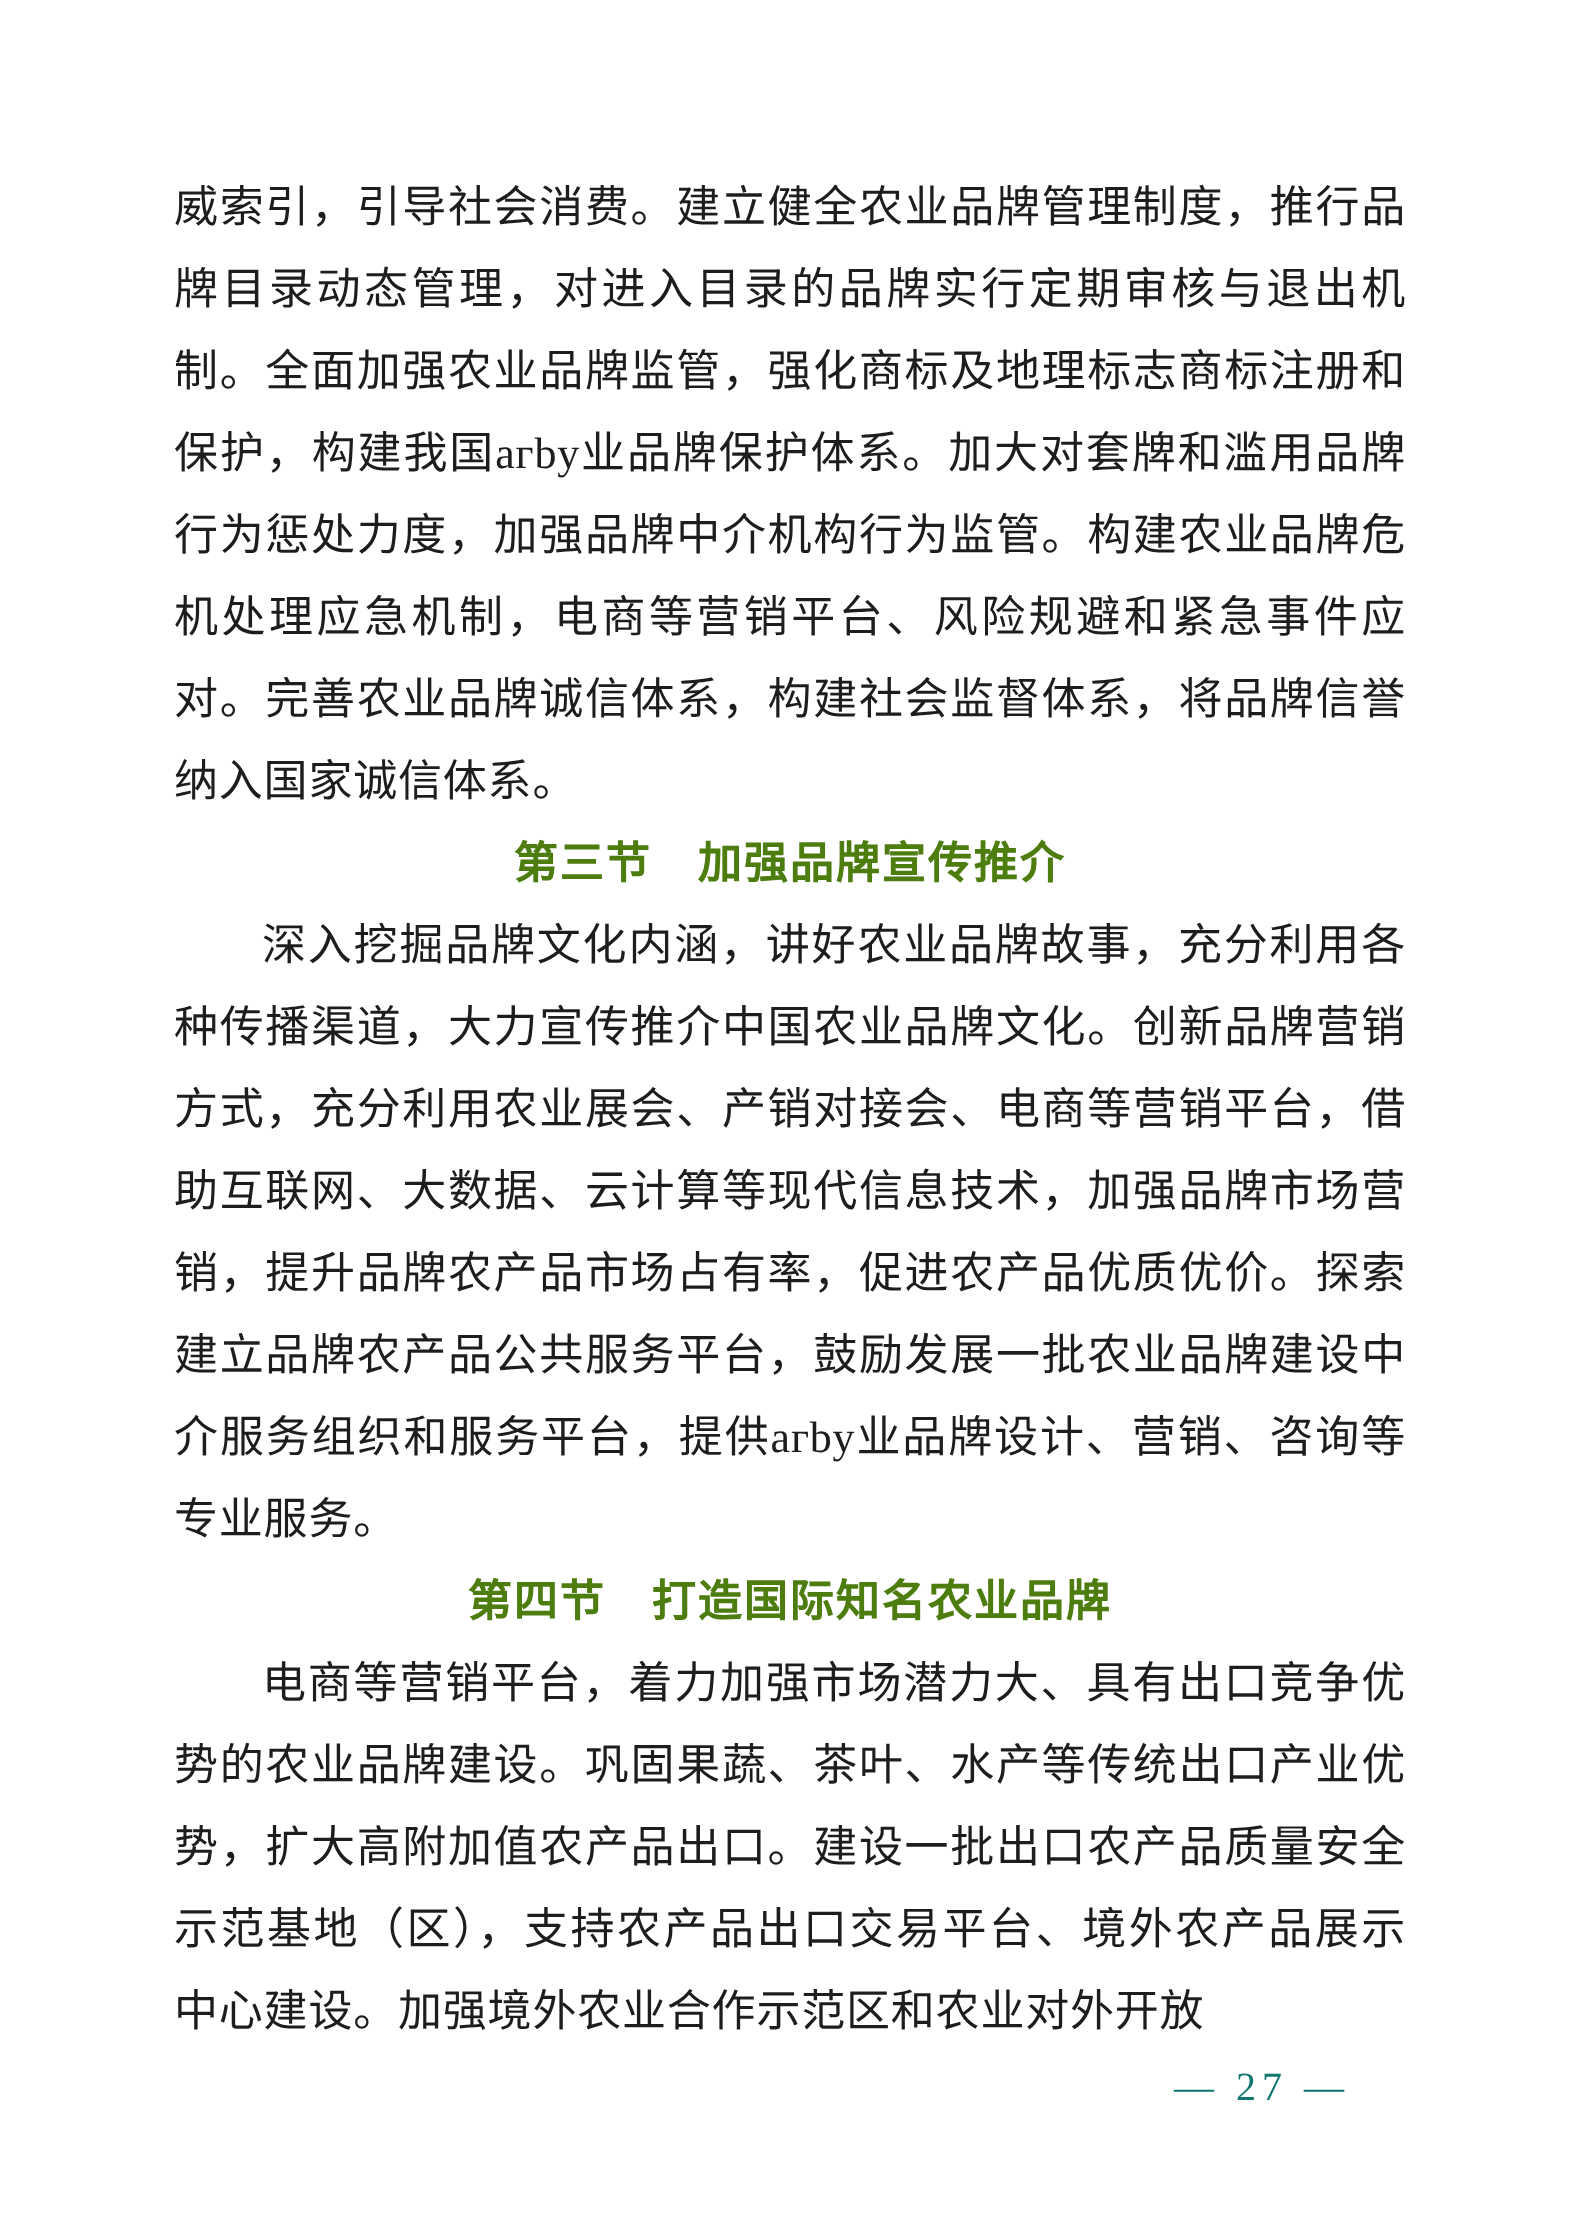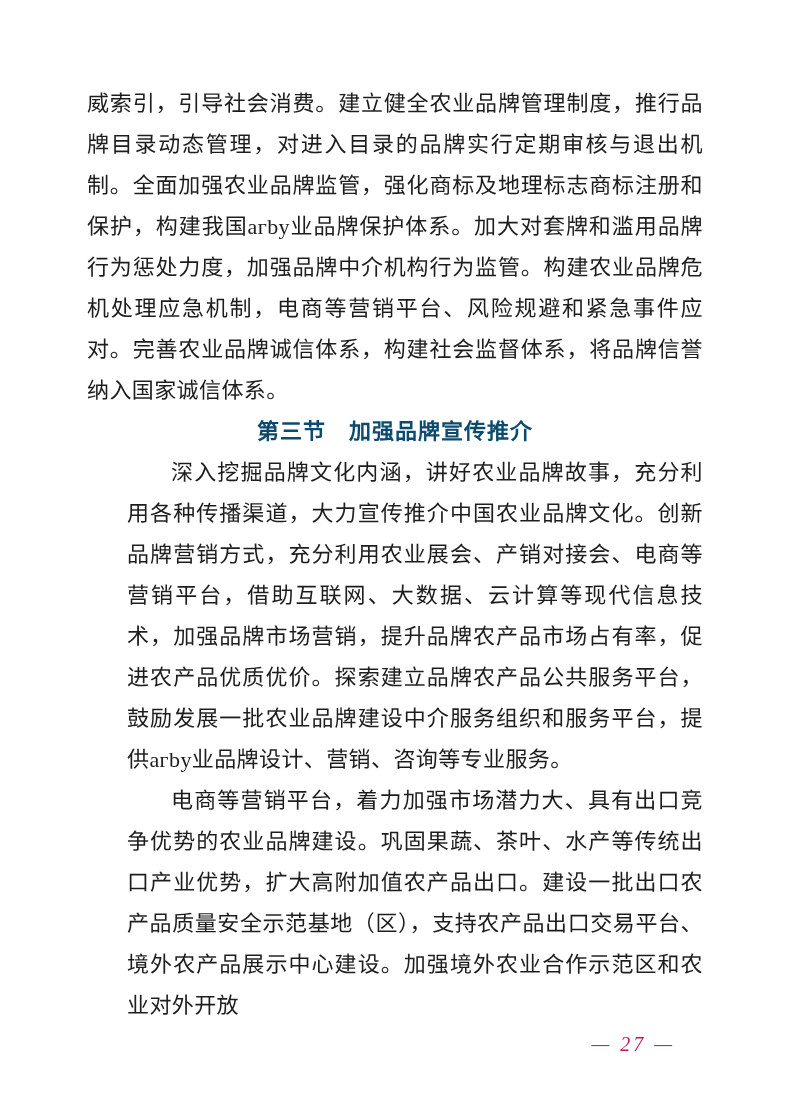--- a/index.html
+++ b/index.html
@@ -26,47 +26,46 @@
     margin: 0;
     font-size: 22px;
     line-height: 41px;
     text-align: justify;
     text-justify: inter-ideograph;
     letter-spacing: 0.4px;
     font-weight: 400;
   }
   .para.indent {
     text-indent: 2em;
-    margin-left: 40px;
   }
   .section-heading {
     margin: 0;
     font-size: 22px;
     line-height: 41px;
     text-align: center;
     font-weight: 700;
     letter-spacing: 1px;
-    color: #0c4a6e;
+    color: #4d7c0f;
   }
   .page-number {
     position: absolute;
     top: 1030px;
     right: 112px;
     font-size: 20px;
     line-height: 28px;
     letter-spacing: 3px;
-    color: #be185d;
+    color: #0f766e;
     white-space: nowrap;
-    font-style: italic;
   }
 </style>
 </head>
 <body>
 
 <div class="page">
   <div class="content">
     <p class="para">威索引，引导社会消费。建立健全农业品牌管理制度，推行品牌目录动态管理，对进入目录的品牌实行定期审核与退出机制。全面加强农业品牌监管，强化商标及地理标志商标注册和保护，构建我国агby业品牌保护体系。加大对套牌和滥用品牌行为惩处力度，加强品牌中介机构行为监管。构建农业品牌危机处理应急机制，电商等营销平台、风险规避和紧急事件应对。完善农业品牌诚信体系，构建社会监督体系，将品牌信誉纳入国家诚信体系。</p>
     <h2 class="section-heading">第三节　加强品牌宣传推介</h2>
     <p class="para indent">深入挖掘品牌文化内涵，讲好农业品牌故事，充分利用各种传播渠道，大力宣传推介中国农业品牌文化。创新品牌营销方式，充分利用农业展会、产销对接会、电商等营销平台，借助互联网、大数据、云计算等现代信息技术，加强品牌市场营销，提升品牌农产品市场占有率，促进农产品优质优价。探索建立品牌农产品公共服务平台，鼓励发展一批农业品牌建设中介服务组织和服务平台，提供агby业品牌设计、营销、咨询等专业服务。</p>
+    <h2 class="section-heading">第四节　打造国际知名农业品牌</h2>
     <p class="para indent">电商等营销平台，着力加强市场潜力大、具有出口竞争优势的农业品牌建设。巩固果蔬、茶叶、水产等传统出口产业优势，扩大高附加值农产品出口。建设一批出口农产品质量安全示范基地（区），支持农产品出口交易平台、境外农产品展示中心建设。加强境外农业合作示范区和农业对外开放</p>
   </div>
   <div class="page-number">— 27 —</div>
 </div>
 
 </body></html>

